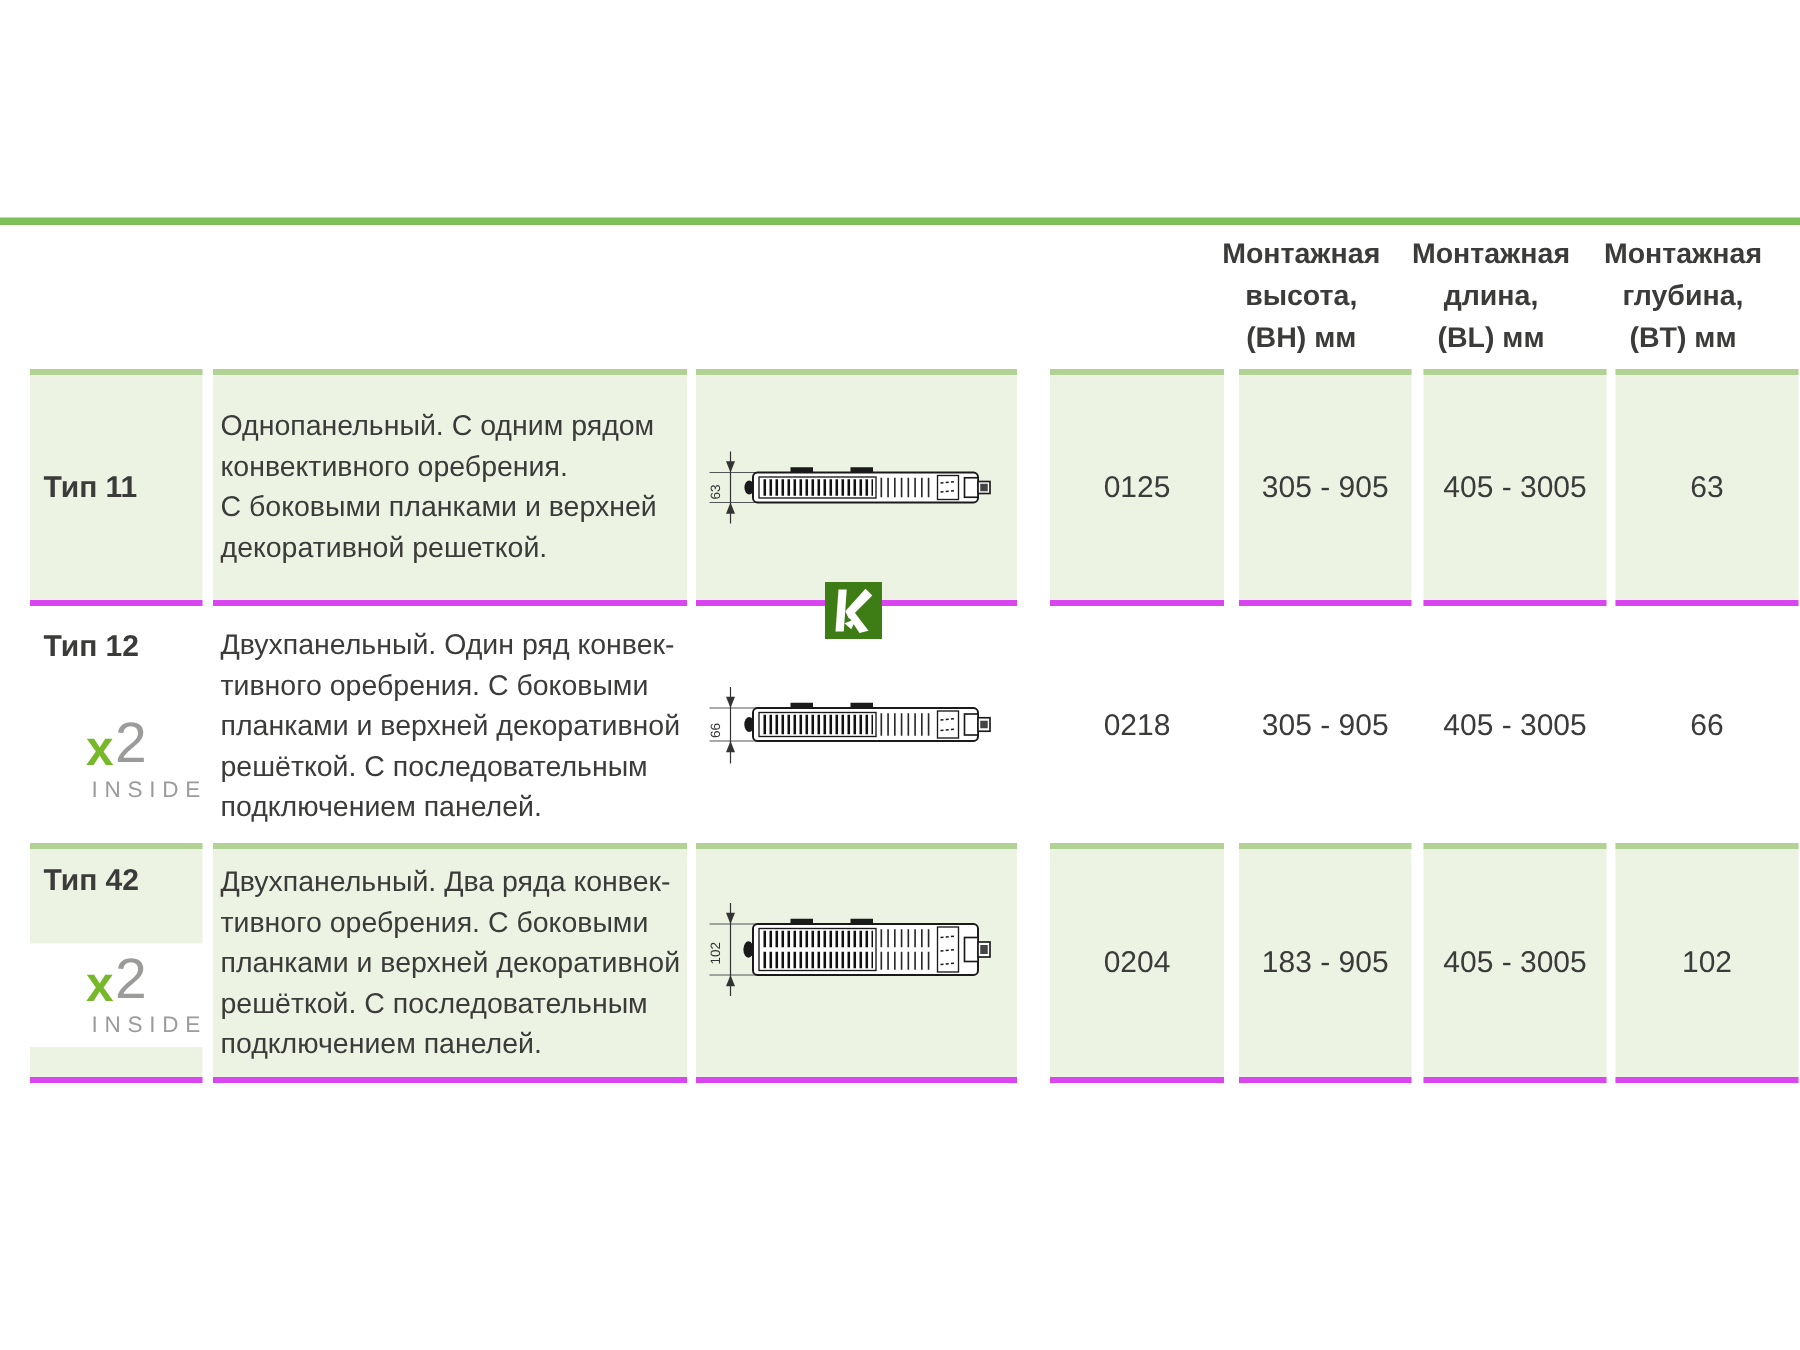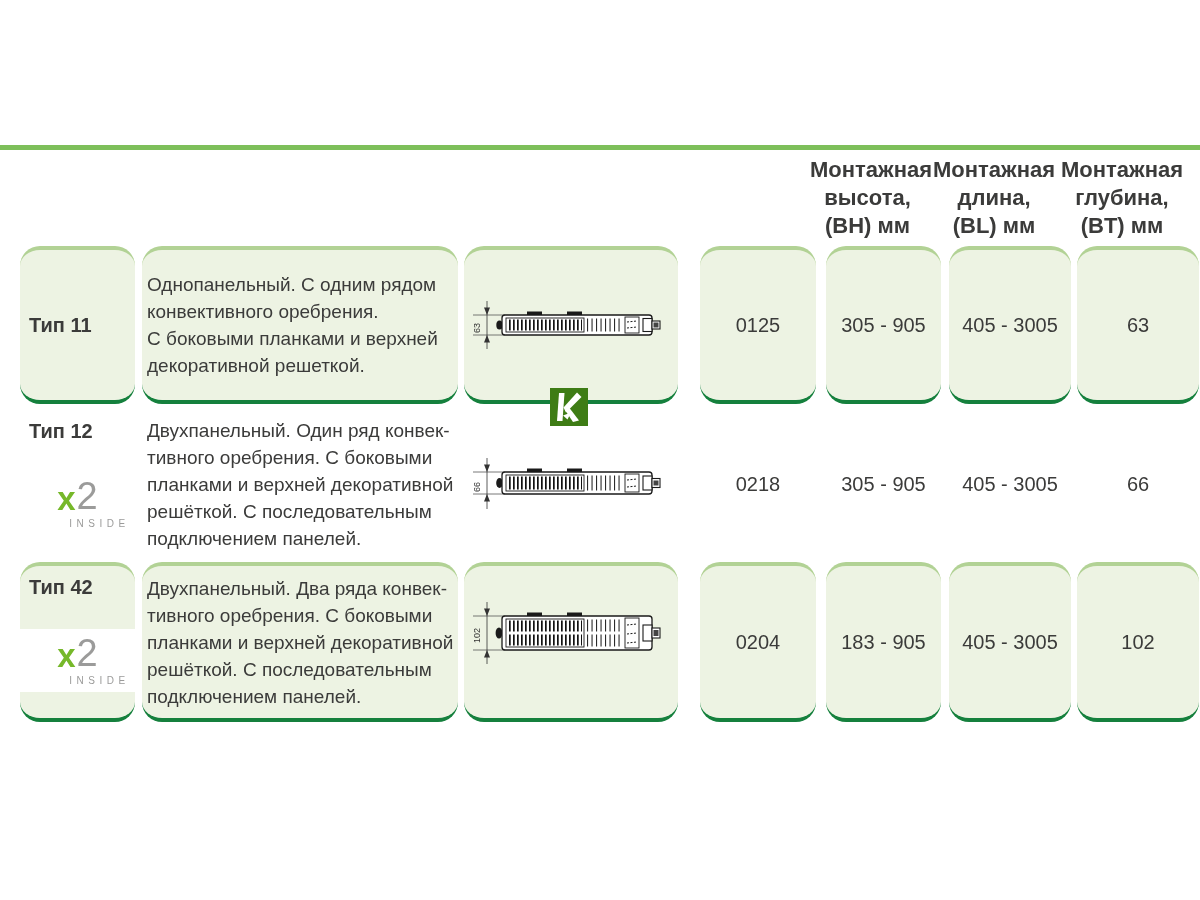--- a/index.html
+++ b/index.html
@@ -15,41 +15,41 @@
   .c5{left:810px;width:115px;}
   .c6{left:933px;width:122px;}
   .c7{left:1061px;width:122px;}
 
   
   .r1{top:246px;height:158px;}
   .r2{top:410px;height:148px;}
   .r3{top:562px;height:160px;}
 
   .cell{position:absolute;box-sizing:border-box;}
-  .green{background:#edf3e3;border-top:4px solid #b2d295;border-bottom:4px solid #15803d;border-radius:20px;}
+  .green{background:#edf3e3;border-top:4px solid #b2d295;border-bottom:4px solid #d946ef;}
   .center{display:flex;align-items:center;justify-content:center;margin-left:16px;}
 
   .hdr{position:absolute;top:156px;height:86px;text-align:center;font-weight:bold;
-       font-size:22px;line-height:28px;white-space:pre-line;}
+       font-size:19px;line-height:28px;white-space:pre-line;}
 
   .type-label{font-weight:bold;font-size:20px;}
   .type-cell-mid{display:flex;align-items:center;padding-left:9px;}
   .type-cell-top{display:flex;flex-direction:column;align-items:center;padding-top:10px;}
   .type-cell-top .type-label{align-self:flex-start;margin-left:9px;text-align:center;}
 
   .desc{display:flex;align-items:center;padding-left:5px;font-size:19px;line-height:27px;
         white-space:pre-line;}
 
   .val{font-size:20px;}
 
   .x2logo{display:flex;flex-direction:column;align-items:center;margin-top:34px;}
   .x2row{display:flex;align-items:flex-end;line-height:1;}
   .x2-x{color:#76b82a;font-weight:bold;font-size:33px;}
   .x2-two{color:#9b9b9a;font-size:38px;font-weight:400;margin-left:1px;}
-  .x2-inside{color:#9b9b9a;font-size:10px;letter-spacing:4.5px;margin-top:3px;margin-left:44px;}
+  .x2-inside{color:#9b9b9a;font-size:15px;letter-spacing:4.5px;margin-top:3px;margin-left:44px;}
   .x2box{background:#ffffff;padding:5px 9px 6px 9px;margin-top:30px;}
   .x2box .x2logo{margin-top:0;}
 
   .kermi{position:absolute;left:550px;top:388px;width:38px;height:38px;}
 
   .drawcell{display:flex;align-items:center;justify-content:center;}
 </style>
 </head>
 <body>
 

